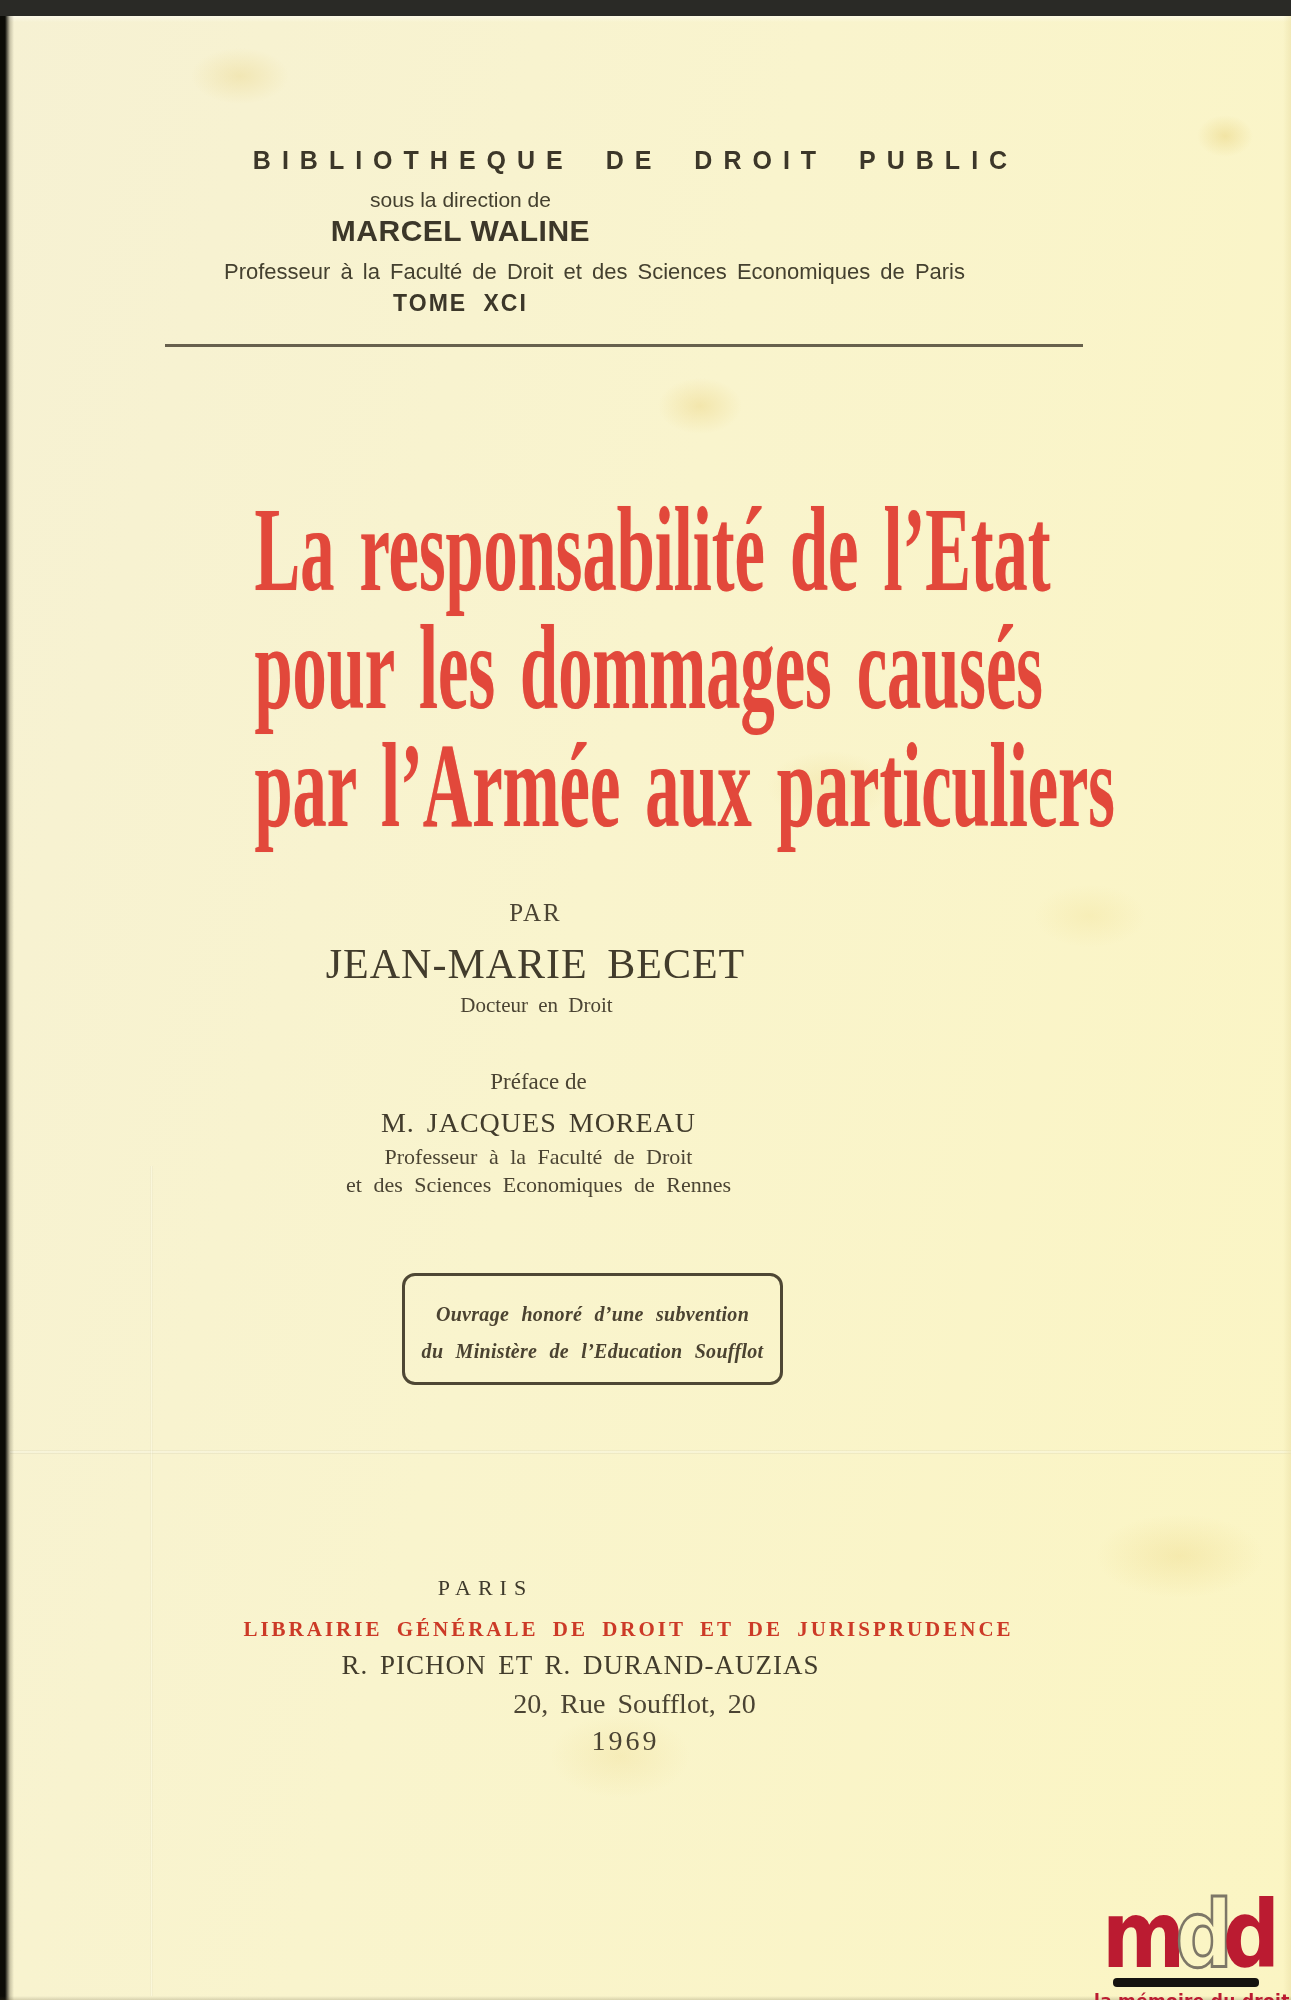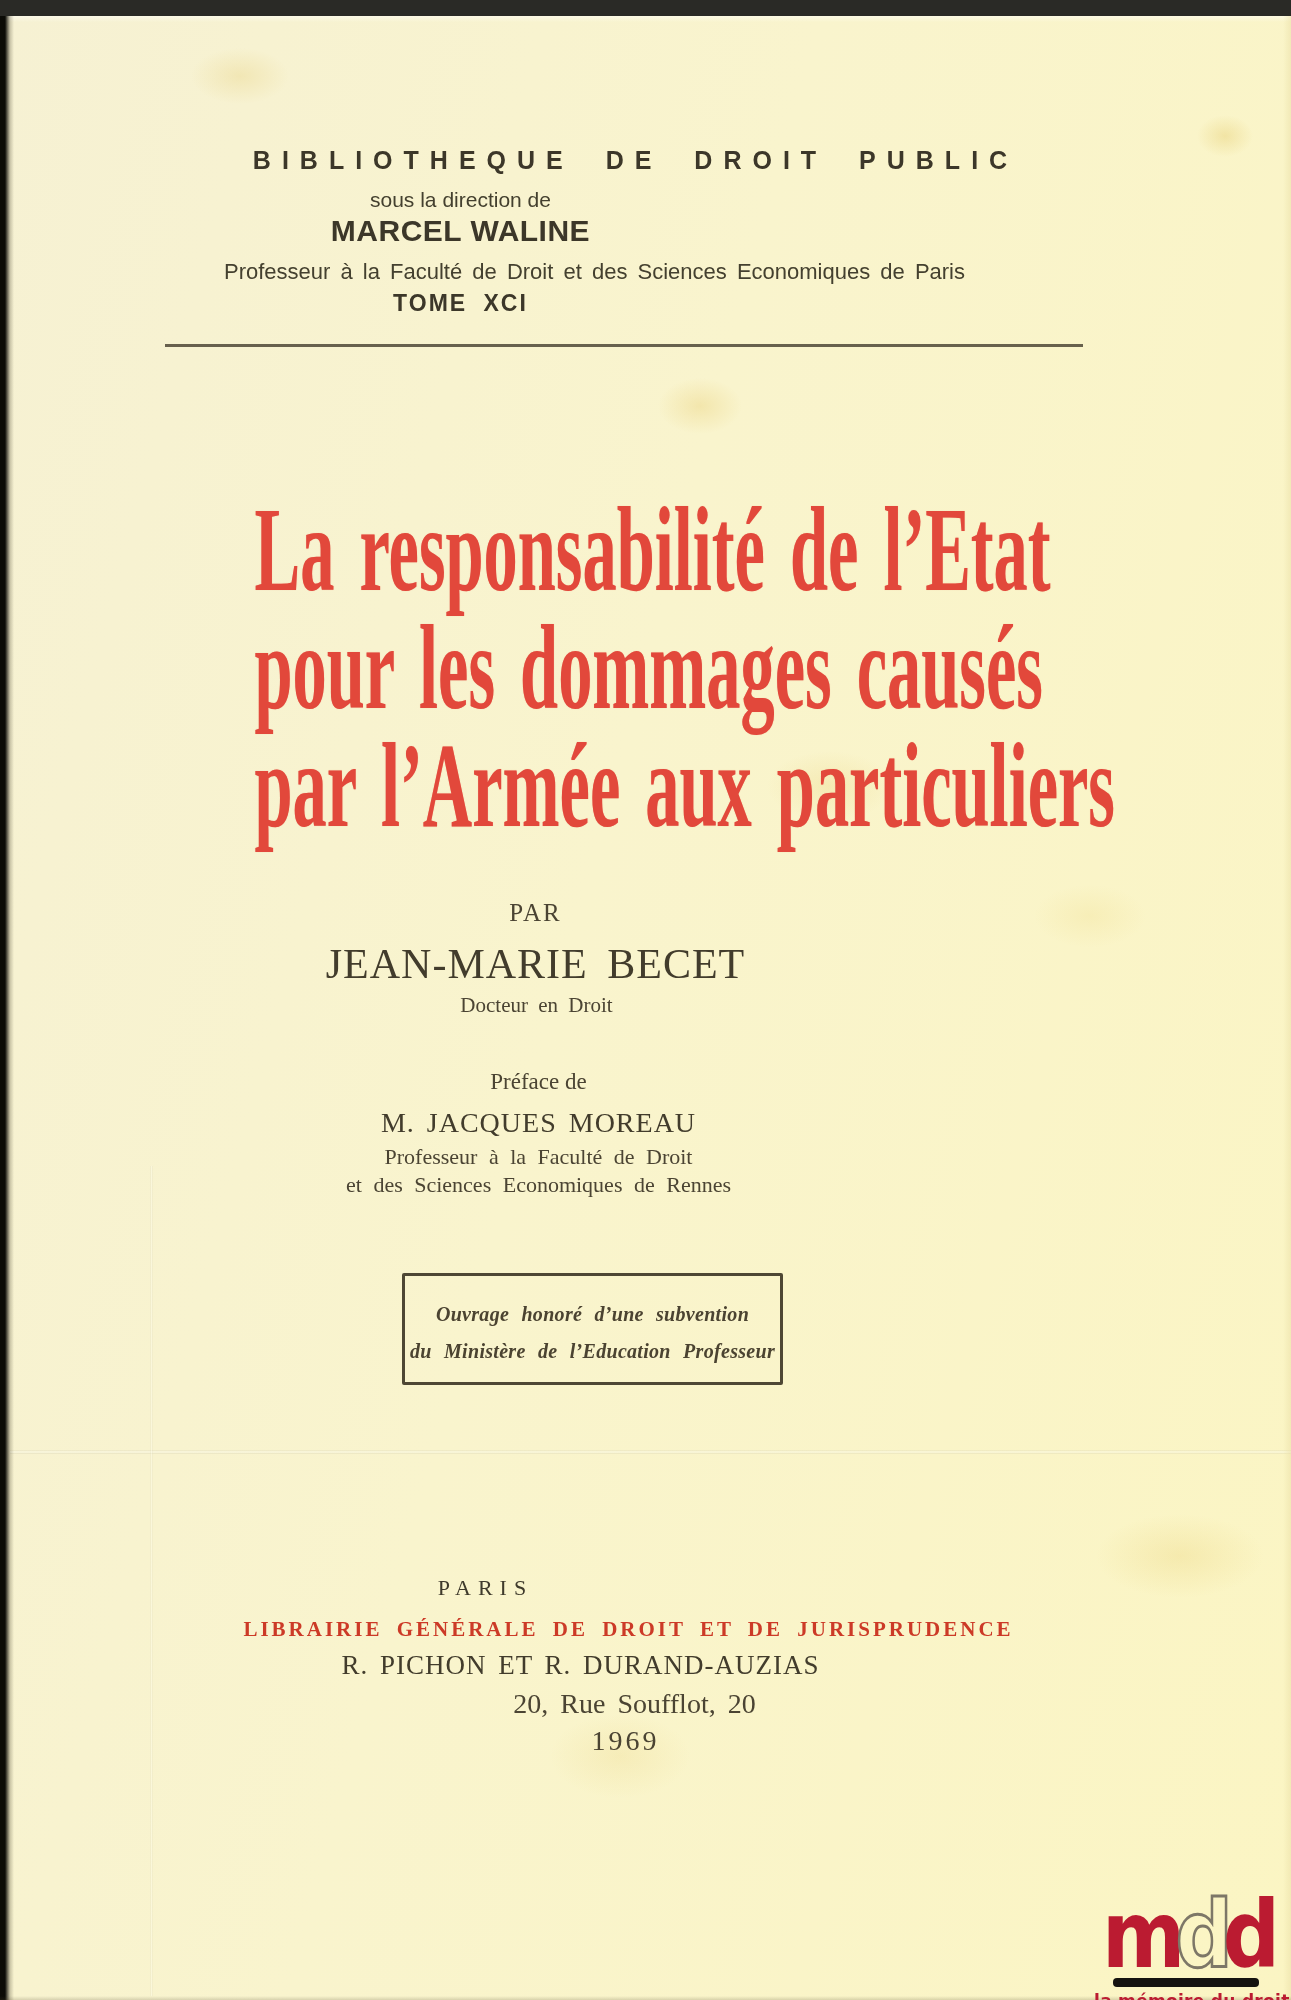--- a/index.html
+++ b/index.html
@@ -61,21 +61,21 @@
   .author-degree{top:977px;font-size:21px;word-spacing:5px;color:#4b4433;transform:translateX(-109px);}
 
   
   .preface-label{top:1053px;font-size:23px;color:#4b4433;transform:translateX(-107px);}
   .preface-name{top:1091px;font-size:28px;letter-spacing:1px;word-spacing:4px;color:#423c2c;transform:translateX(-107px);}
   .preface-t1{top:1128px;font-size:22px;word-spacing:6px;color:#4b4433;transform:translateX(-107px);}
   .preface-t2{top:1156px;font-size:22px;word-spacing:6px;color:#4b4433;transform:translateX(-107px);}
 
   
   .grant-box{position:absolute;left:402px;top:1257px;width:381px;height:112px;box-sizing:border-box;
-    border:3px solid #4e4734;border-radius:2px;text-align:center;padding-top:20px;}
+    border:3px solid #4e4734;border-radius:13px;text-align:center;padding-top:20px;}
   .grant-line{font-size:20px;font-style:italic;font-weight:bold;line-height:37px;
     letter-spacing:.3px;word-spacing:7px;color:#4b4331;white-space:nowrap;}
 
   
   .city{top:1559px;font-size:22px;letter-spacing:7px;color:#3f3a2c;transform:translateX(-160px);}
   .publisher{top:1601px;font-size:21px;font-weight:bold;letter-spacing:3px;word-spacing:6px;color:#cc3a27;transform:translateX(-17px);}
   .pub-names{top:1634px;font-size:27px;letter-spacing:1px;word-spacing:4px;color:#423c2c;transform:translateX(-65px);}
   .address{top:1672px;font-size:28px;word-spacing:5px;color:#4b4433;transform:translateX(-11px);}
   .year{top:1709px;font-size:28px;letter-spacing:3px;color:#4b4433;transform:translateX(-20px);}
 
@@ -112,21 +112,21 @@
   <div class="line author-name">JEAN-MARIE BECET</div>
   <div class="line author-degree">Docteur en Droit</div>
 
   <div class="line preface-label">Préface de</div>
   <div class="line preface-name">M. JACQUES MOREAU</div>
   <div class="line preface-t1">Professeur à la Faculté de Droit</div>
   <div class="line preface-t2">et des Sciences Economiques de Rennes</div>
 
   <div class="grant-box">
     <div class="grant-line">Ouvrage honoré d’une subvention</div>
-    <div class="grant-line">du Ministère de l’Education Professeur</div>
+    <div class="grant-line">du Ministère de l’Education Soufflot</div>
   </div>
 
   <div class="line city">PARIS</div>
   <div class="line publisher">LIBRAIRIE GÉNÉRALE DE DROIT ET DE JURISPRUDENCE</div>
   <div class="line pub-names">R. PICHON ET R. DURAND-AUZIAS</div>
   <div class="line address">20, Rue Soufflot, 20</div>
   <div class="line year">1969</div>
 
   <div class="mdd">
     <div class="mdd-word"><span class="mdd-m">m</span><span class="mdd-d1">d</span><span class="mdd-d2">d</span></div>

